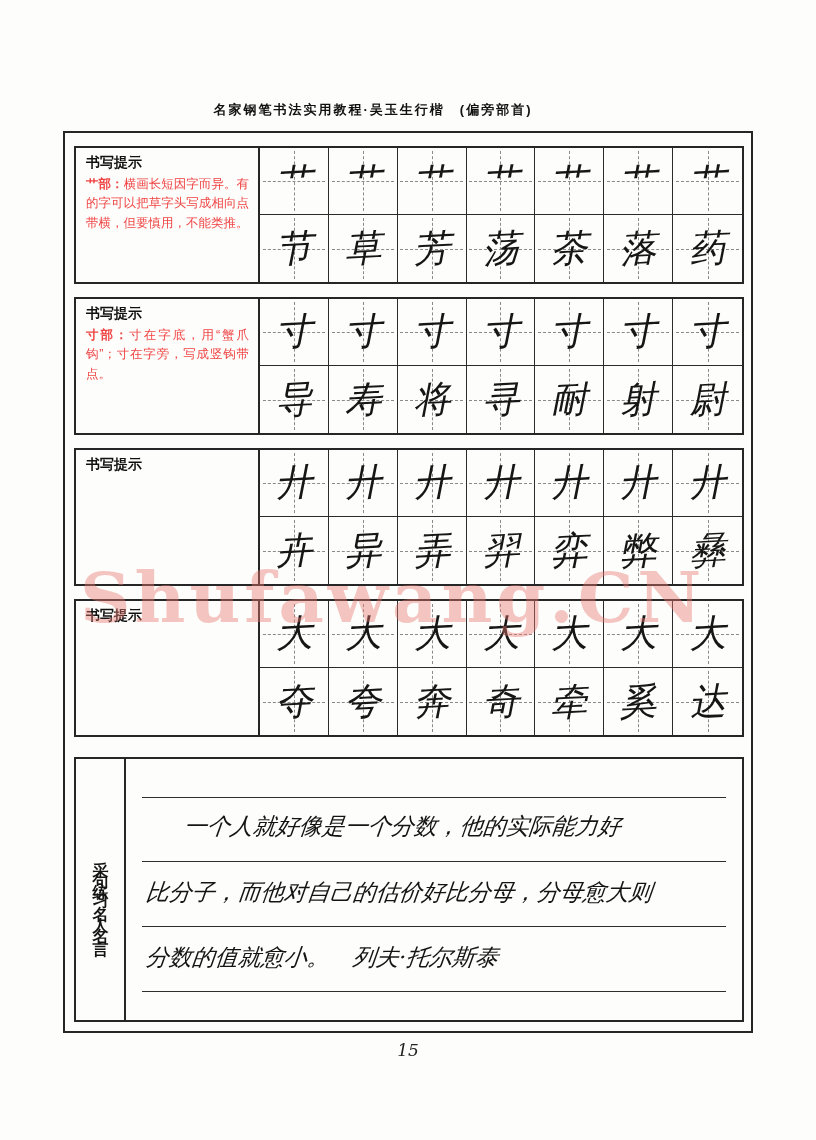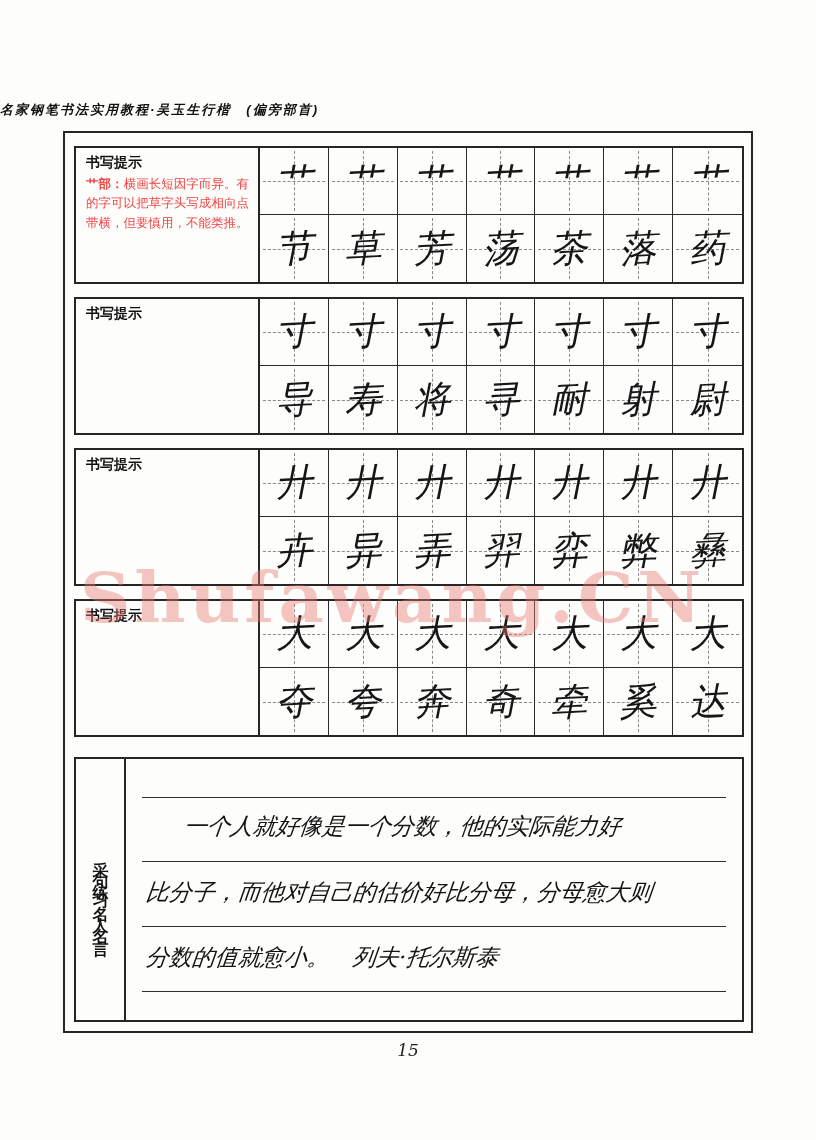--- a/index.html
+++ b/index.html
@@ -2,22 +2,22 @@
 <html><head>
 <meta charset="utf-8">
 <style>
   html,body{margin:0;padding:0;}
   body{
     width:816px;height:1140px;position:relative;background:#fdfdfb;
     font-family:"Liberation Sans",sans-serif;color:#1f1f1f;overflow:hidden;
   }
   
   .header{
-    position:absolute;top:101px;left:0;width:746px;text-align:left;
-    font-size:13px;font-weight:bold;letter-spacing:2px;color:#111;font-style:italic;
+    position:absolute;top:101px;left:0;width:746px;text-align:center;
+    font-size:13px;font-weight:bold;letter-spacing:2px;color:#111;
   }
   
   .outer-frame{
     position:absolute;left:63px;top:131px;width:690px;height:902px;
     border:2px solid #262626;box-sizing:border-box;
   }
   
   .section{
     position:absolute;left:74px;width:670px;height:138px;
     border:2px solid #262626;box-sizing:border-box;display:flex;background:transparent;
@@ -136,20 +136,21 @@
       </div>
     <div class="cell">
         <span class="glyph">药</span>
       </div>
   </div>
 </div>
 
 <div class="section sec1">
   <div class="tipbox">
     <div class="tip-title">书写提示</div>
+    <div class="tip-body"><b>寸部：</b><span>寸在字底，用“蟹爪钩”；寸在字旁，写成竖钩带点。</span></div>
   </div>
   <div class="grid">
     <div class="cell">
         <span class="glyph">寸</span>
       </div>
     <div class="cell">
         <span class="glyph">寸</span>
       </div>
     <div class="cell">
         <span class="glyph">寸</span>

